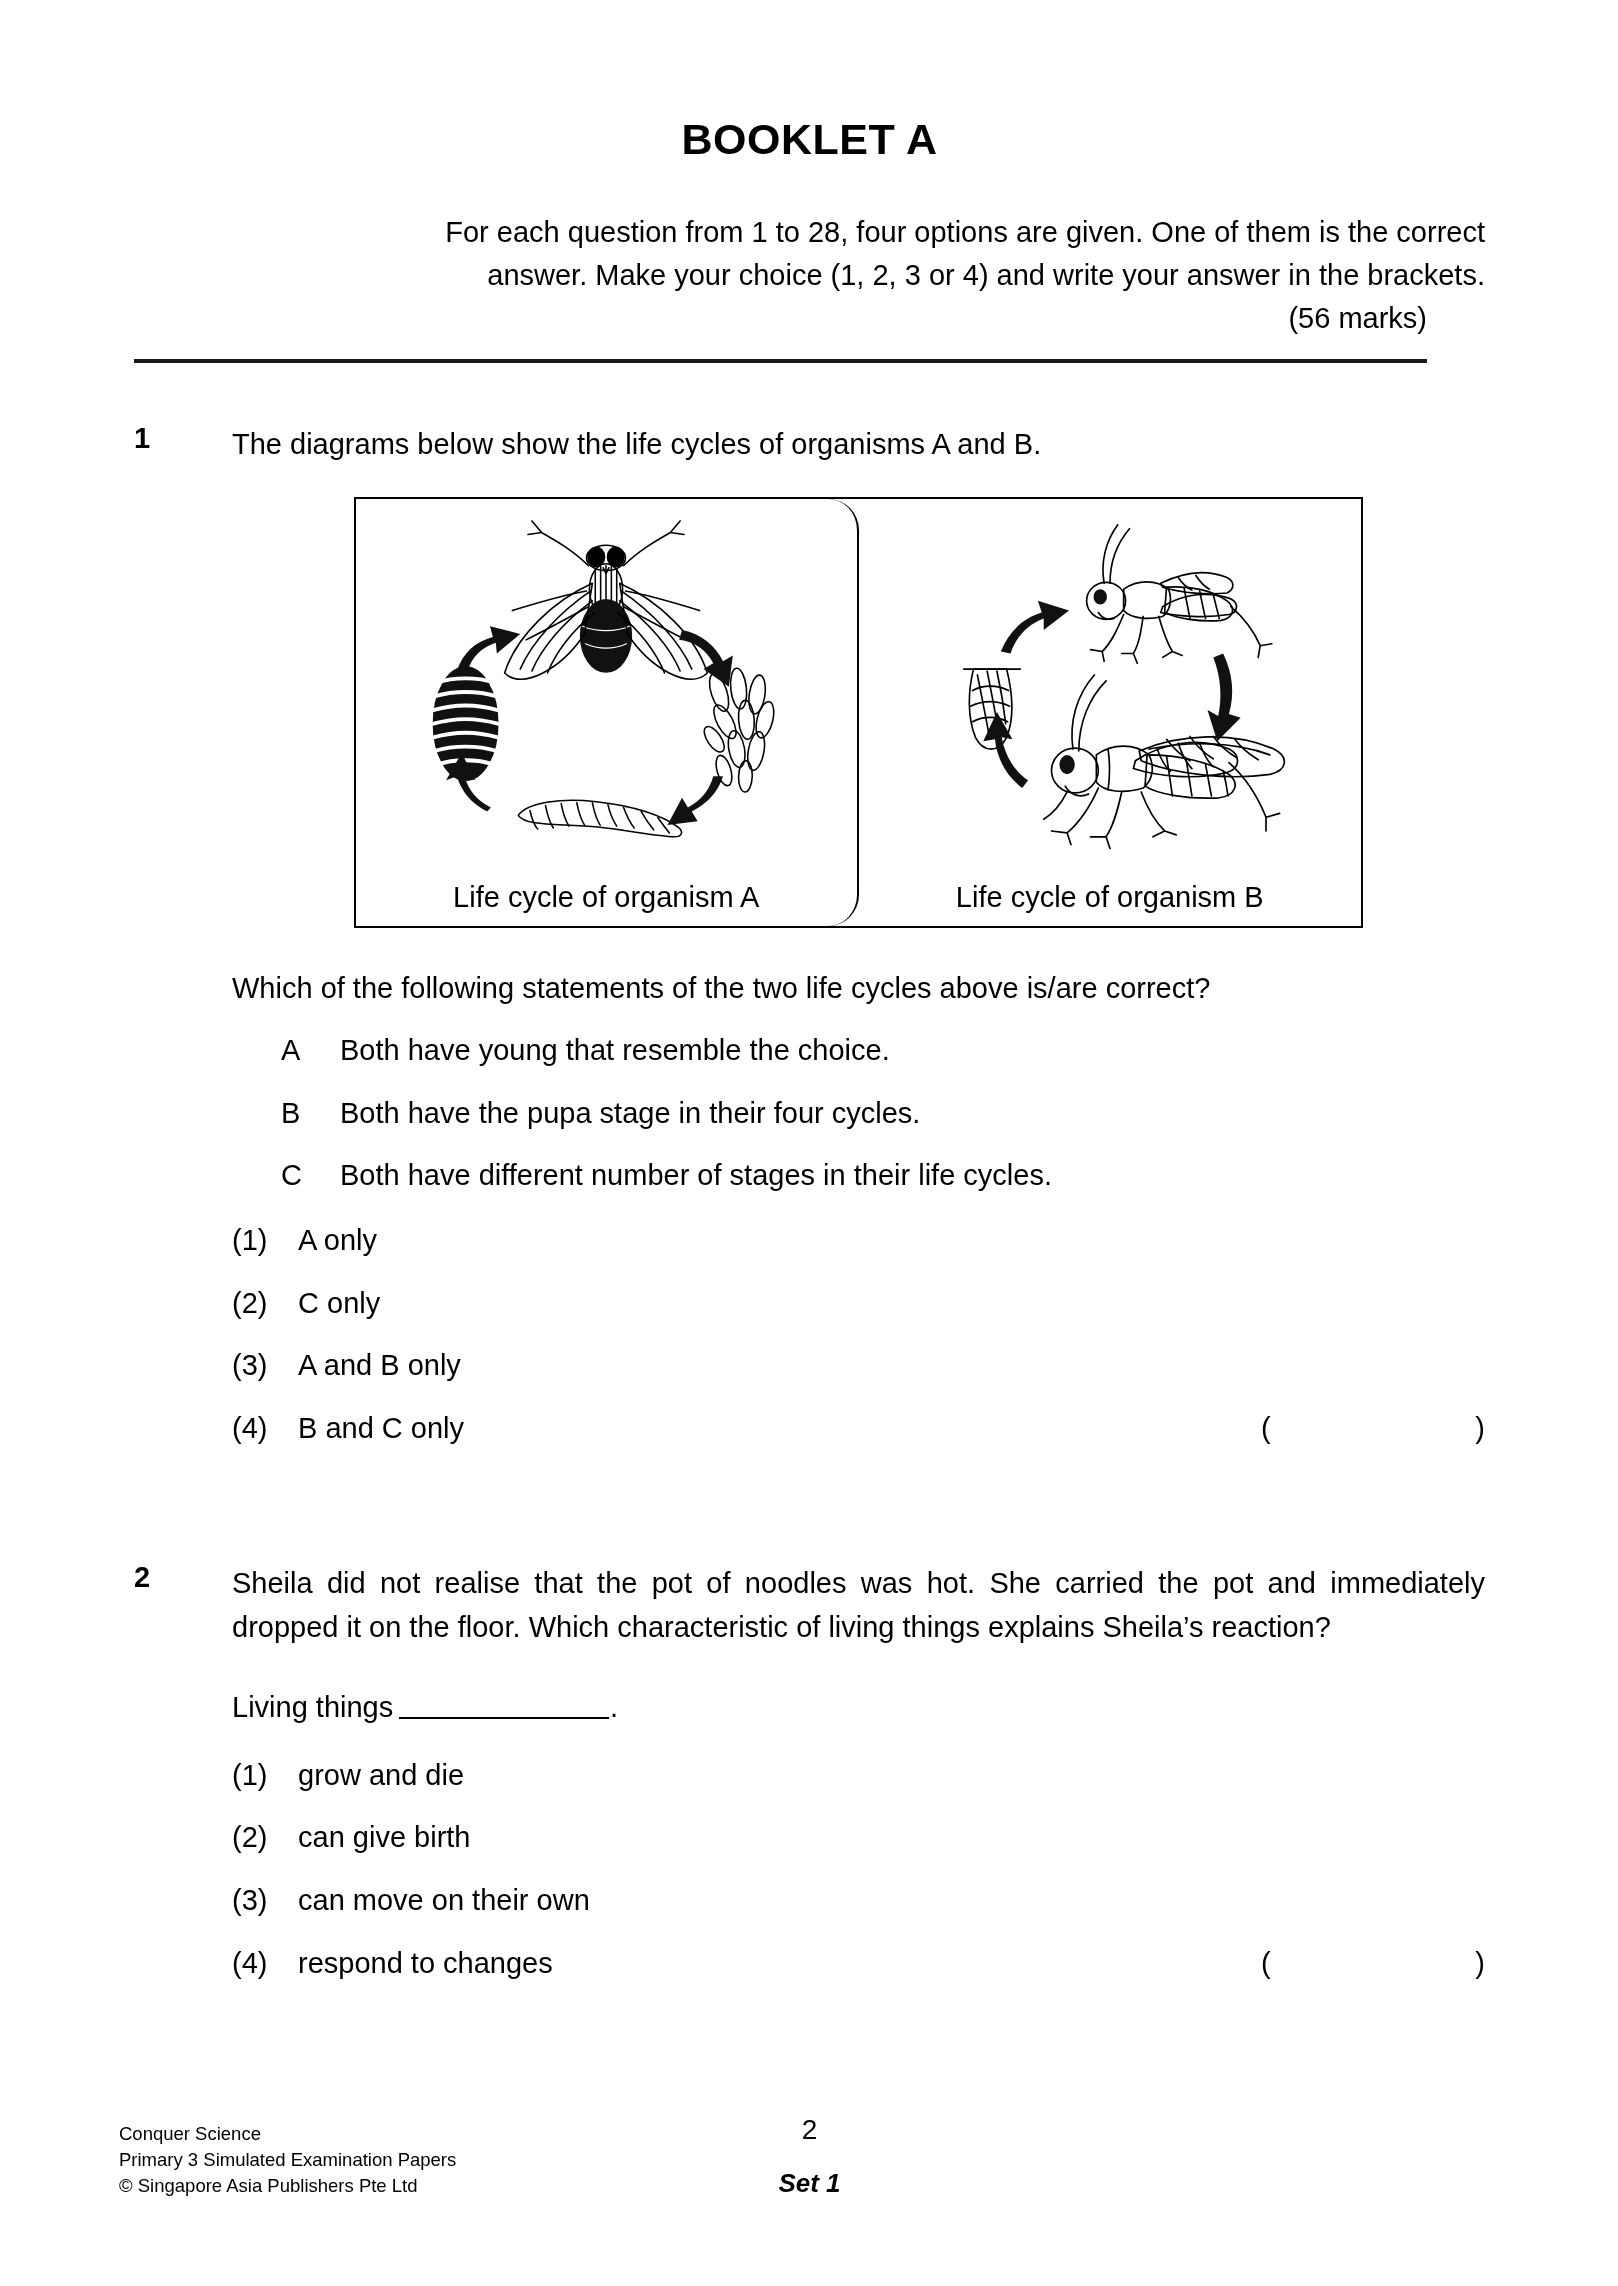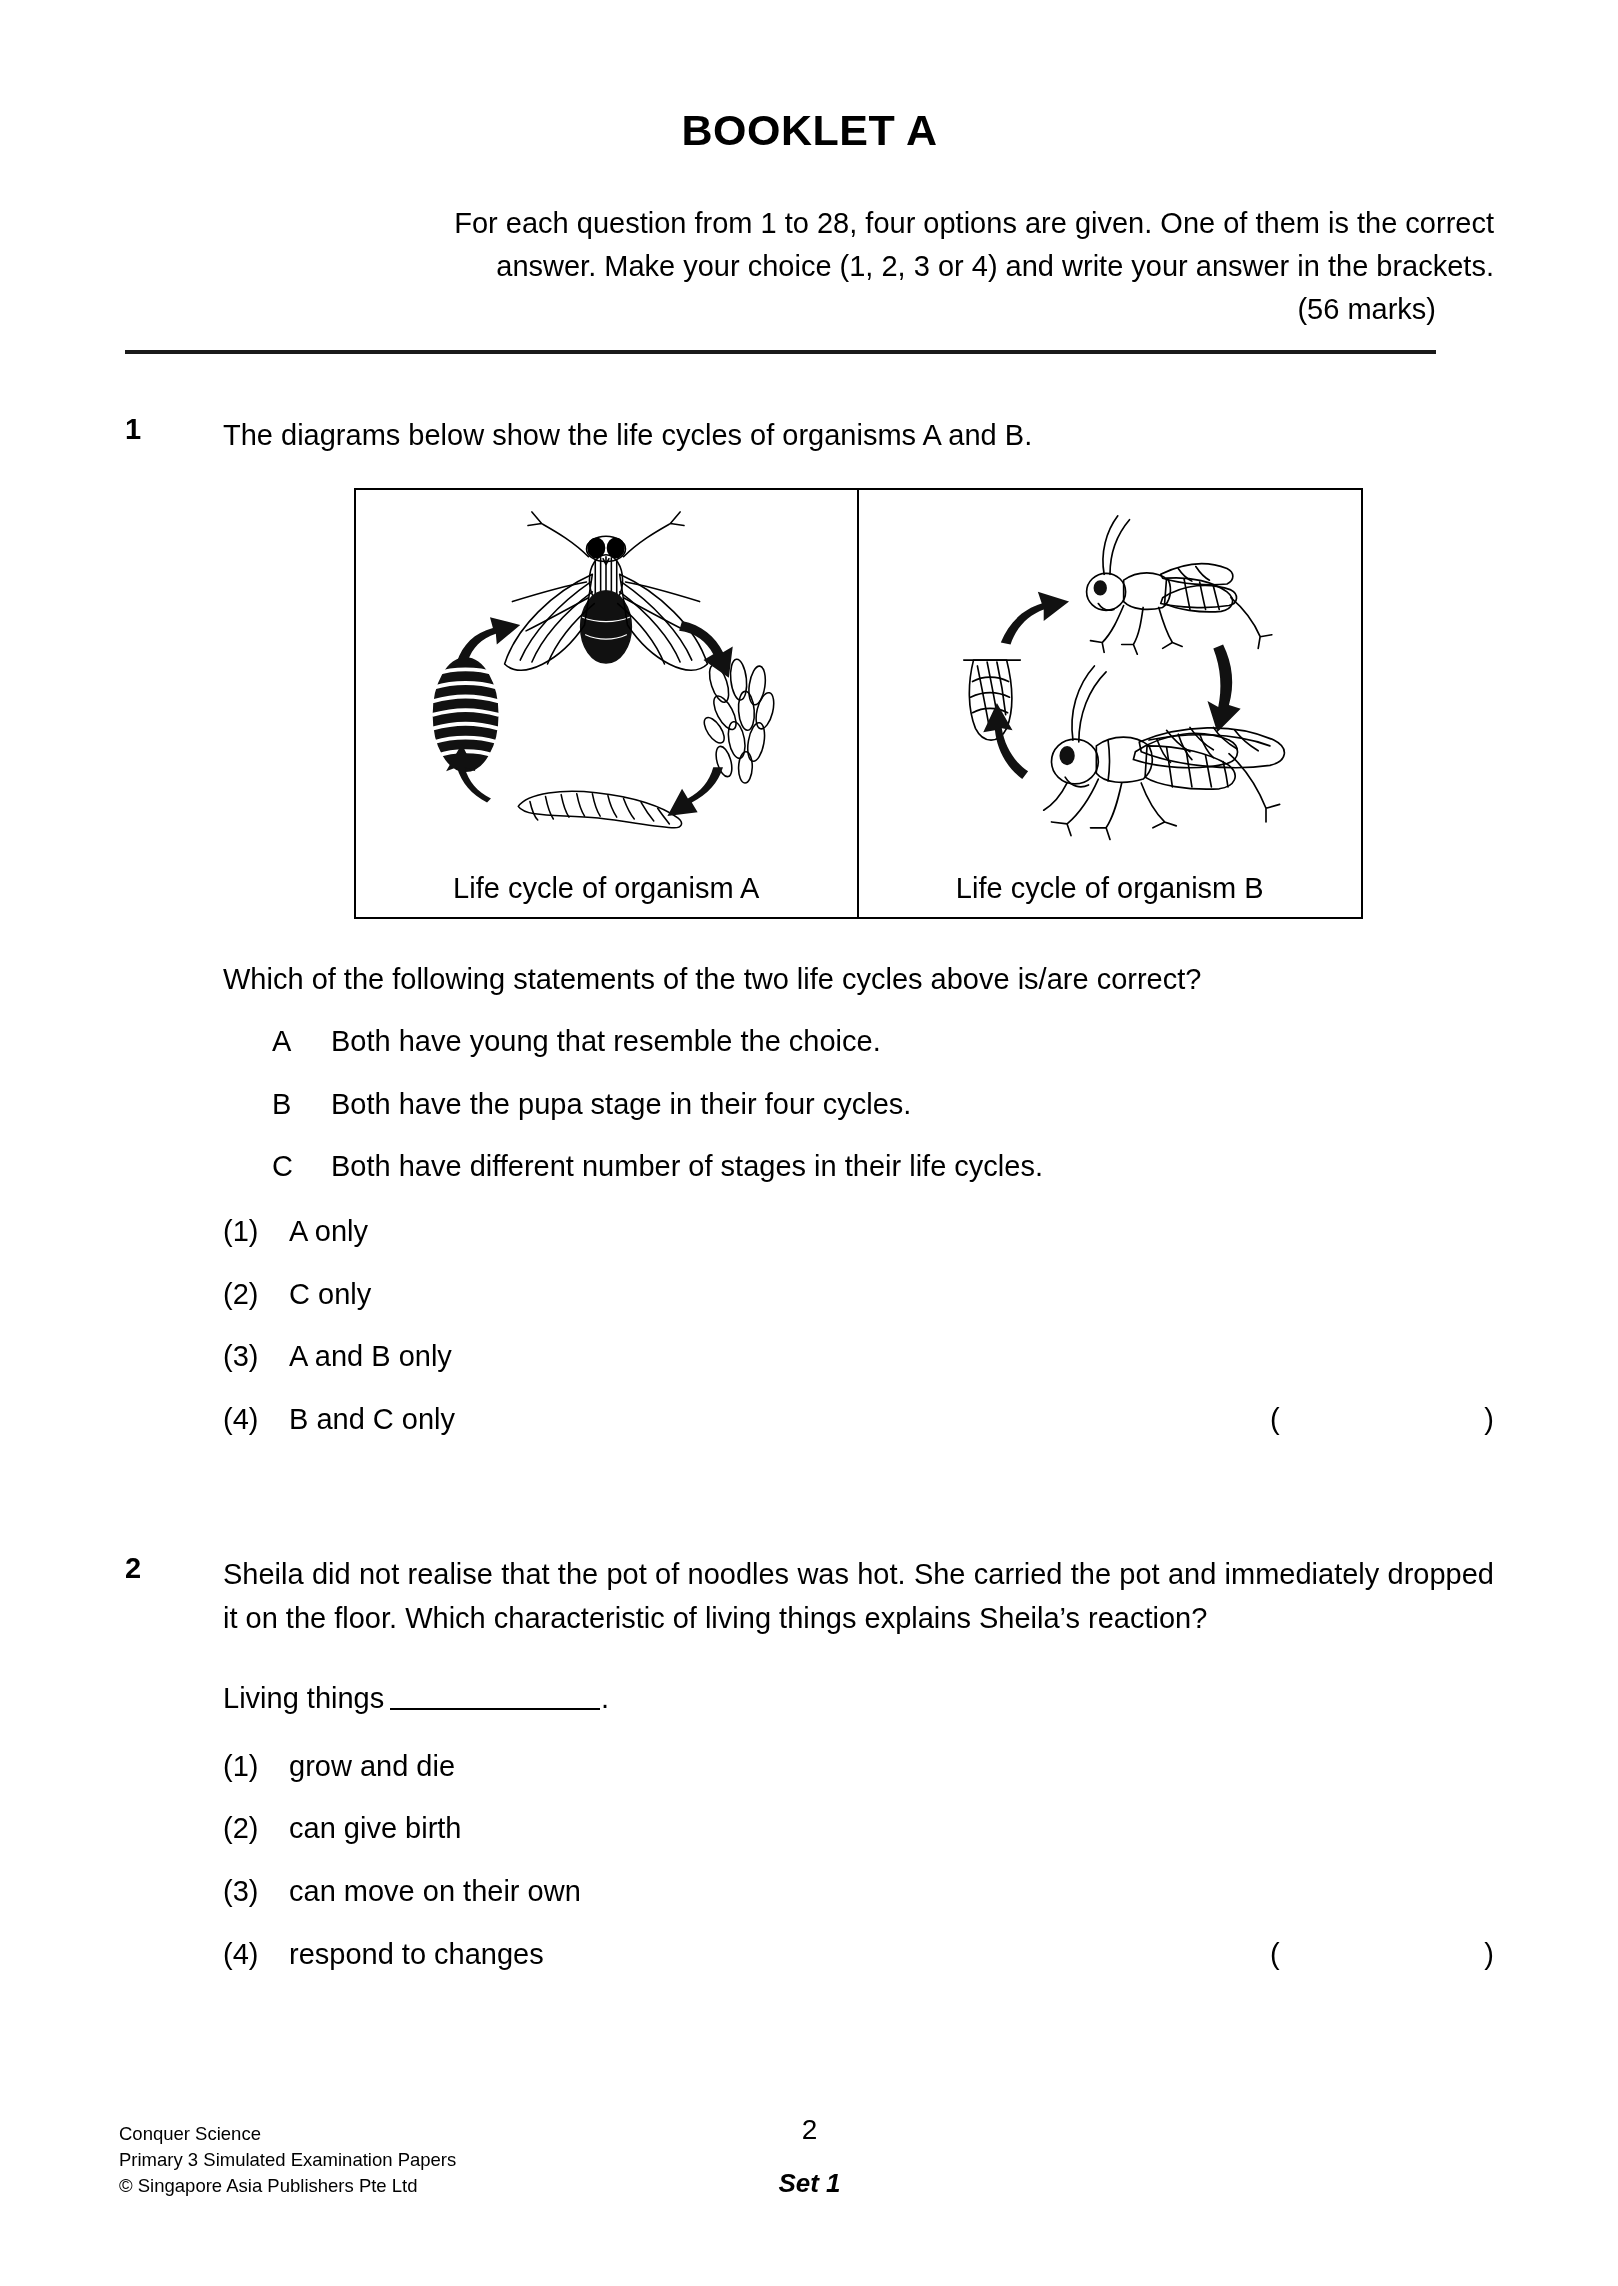--- a/index.html
+++ b/index.html
@@ -13,21 +13,21 @@
     font-family: "Liberation Sans", sans-serif;
     color: #000000;
     position: relative;
     overflow: hidden;
   }
   .page {
     position: relative;
     width: 1619px;
     height: 2287px;
     box-sizing: border-box;
-    padding: 3px;
+    padding: 12px;
   }
 
   
   .booklet-title {
     text-align: center;
     font-size: 43px;
     font-weight: bold;
     letter-spacing: 0.5px;
     margin: 0;
     padding-top: 105px;
@@ -103,21 +103,21 @@
   }
   .figure-cell {
     width: 50%;
     box-sizing: border-box;
     padding: 7.8px 0 11.7px 0;
     display: flex;
     flex-direction: column;
     align-items: center;
     justify-content: flex-start;
   }
-  .figure-cell.left { border-right: 2.9px solid #000; }
+  .figure-cell.left { border-right: 2.9px solid #000; border-radius: 31px; }
   .cycle-svg { display: block; }
   .figure-caption {
     font-size: 29px;
     text-align: center;
     margin-top: 2px;
     line-height: 1.2;
   }
 
   
   .lead-question {

